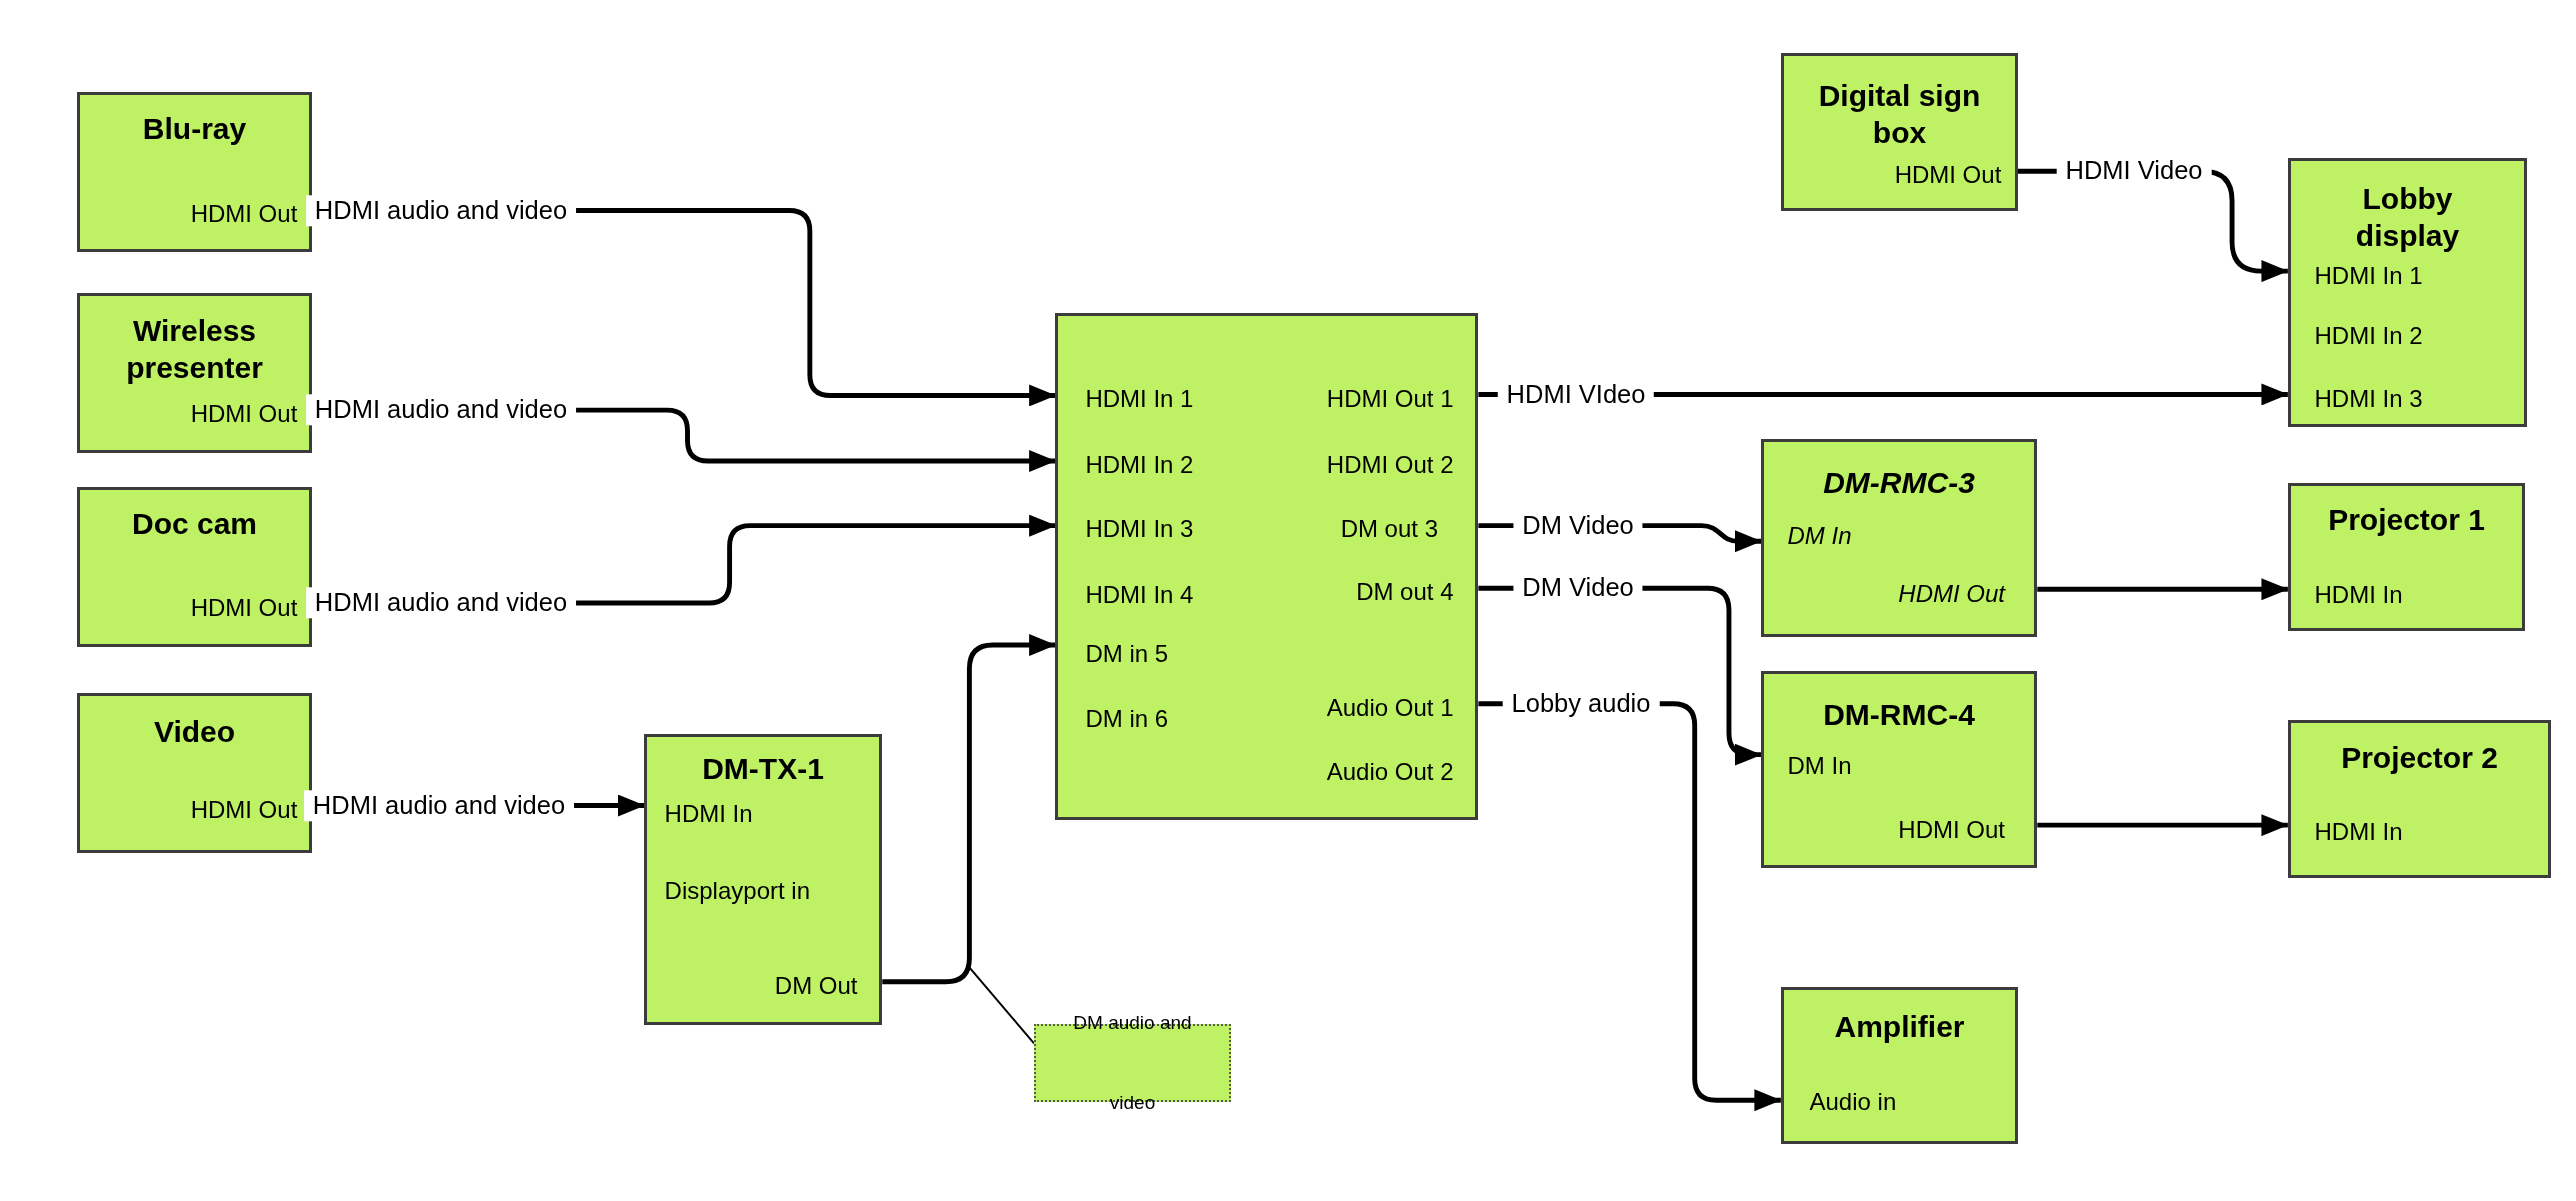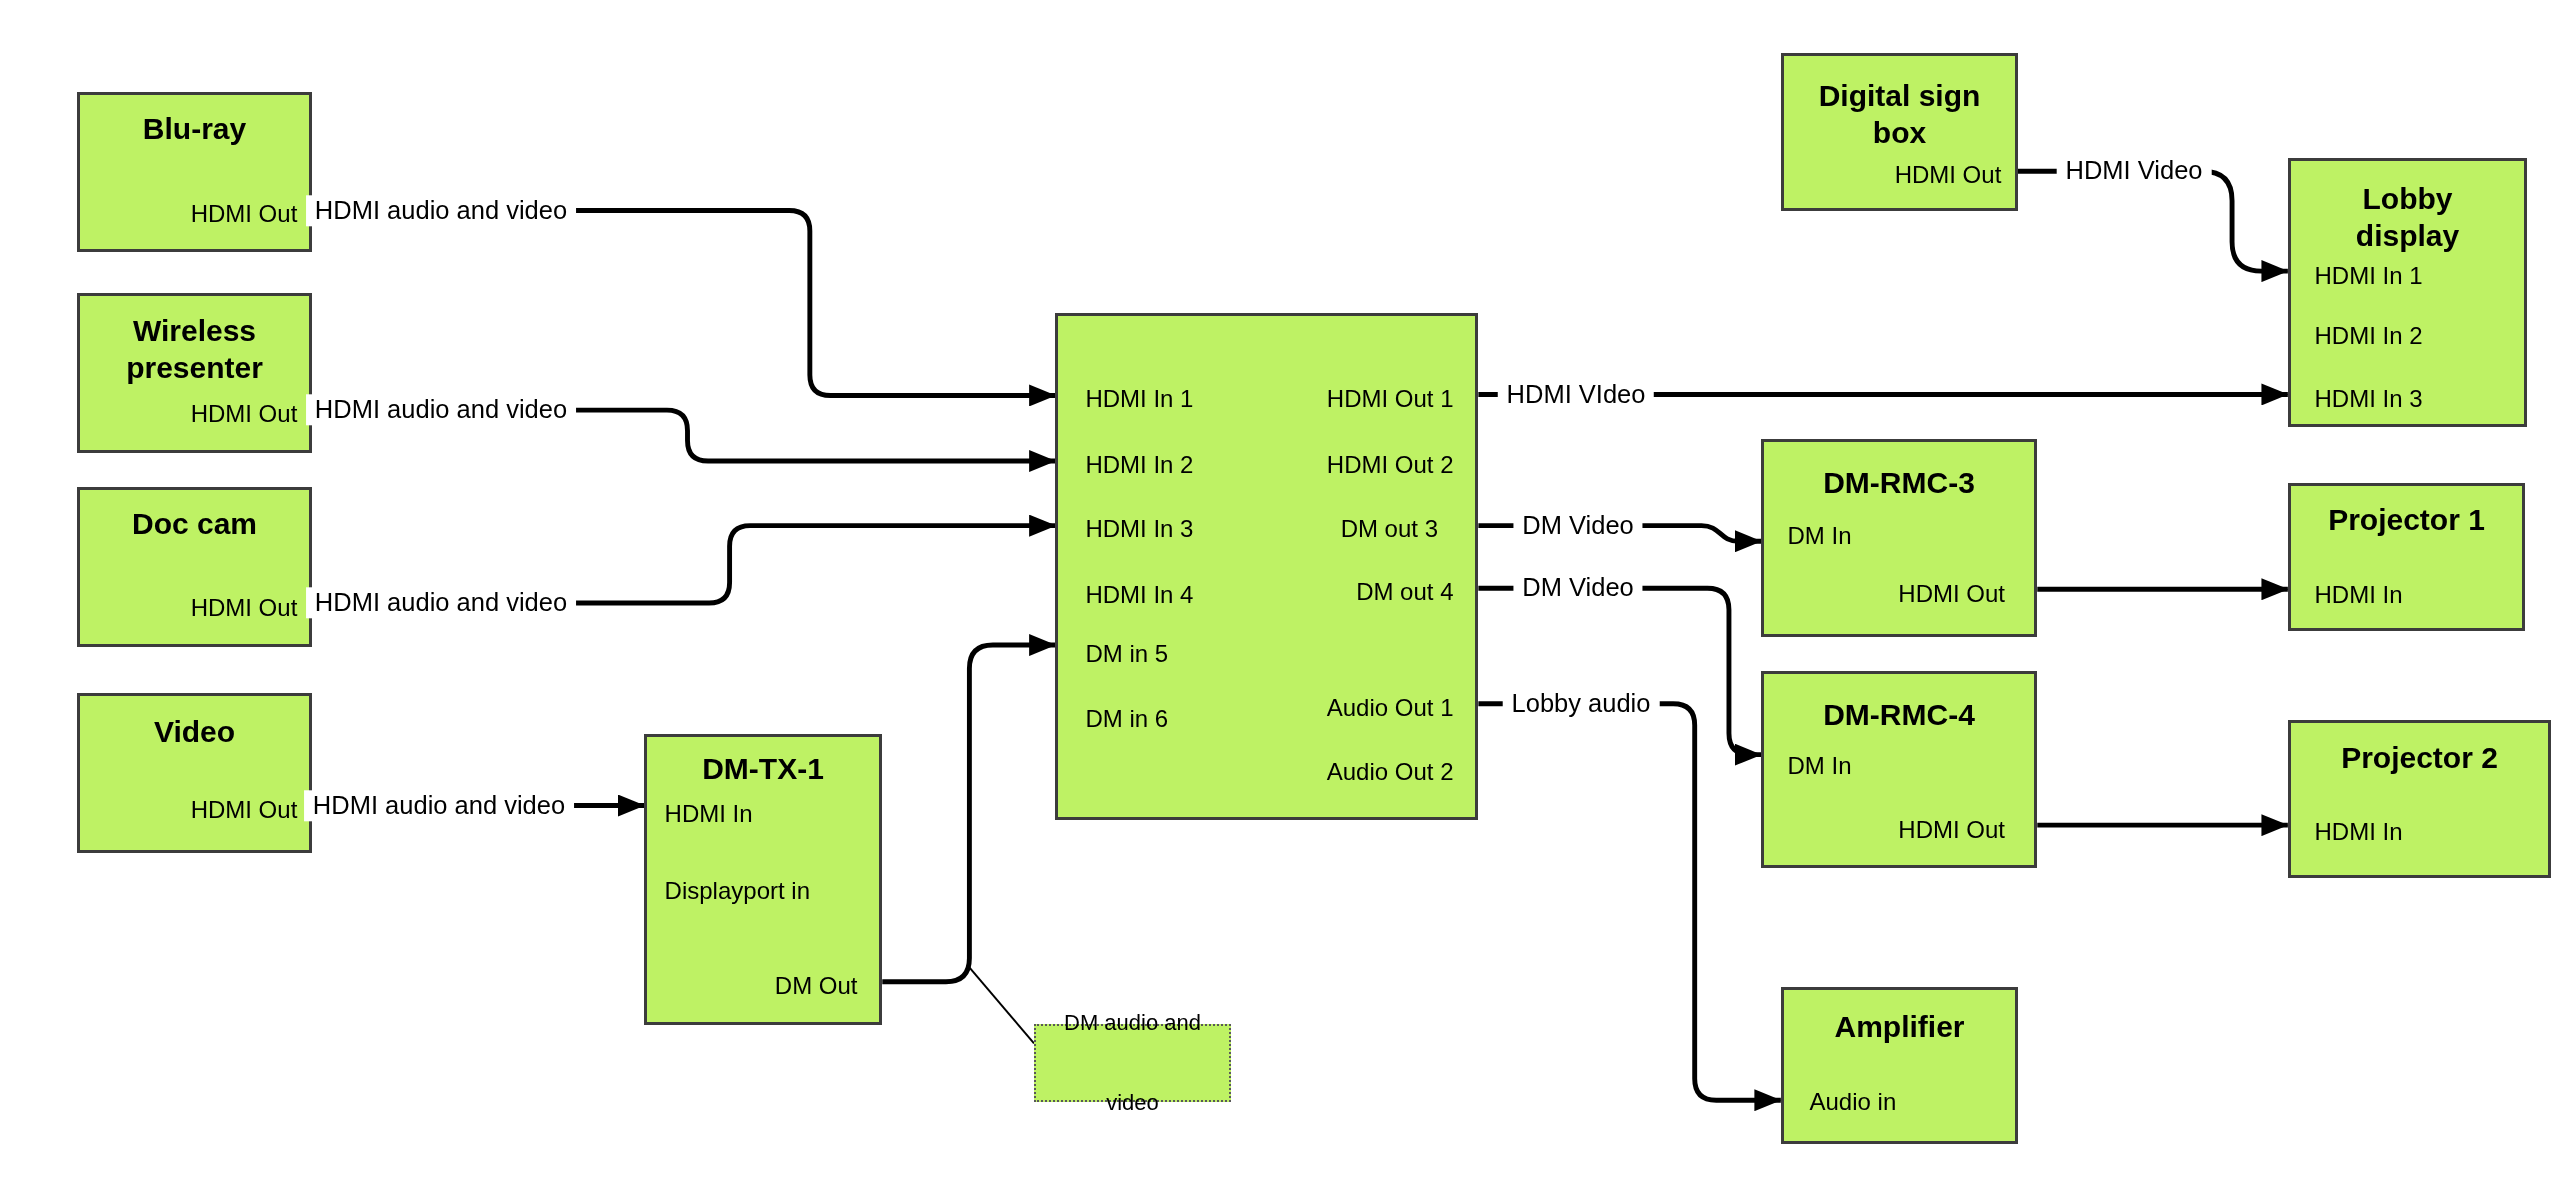--- a/index.html
+++ b/index.html
@@ -8,21 +8,21 @@
   #wires{position:absolute;left:0;top:0;width:2576px;height:1201px;}
   .node{position:absolute;background:#bef264;border:3.9px solid #3c3c3c;box-sizing:border-box;}
   .node.dashed{border:2px dotted #595959;}
   .node-title{position:absolute;left:0;width:100%;text-align:center;transform:translateY(-50%);
     font-weight:bold;font-size:30px;line-height:37px;color:#000;white-space:nowrap;}
   .port{position:absolute;left:0;width:100%;transform:translateY(-50%);font-size:24px;
     line-height:29px;color:#000;box-sizing:border-box;white-space:nowrap;}
   .port.left{text-align:left;}
   .port.right{text-align:right;}
   .note-text{position:absolute;left:0;top:0;width:100%;height:100%;display:flex;flex-direction:column;
-    align-items:center;justify-content:center;font-size:22px;line-height:32px;color:#000;text-align:center;gap:48px;}
+    align-items:center;justify-content:center;font-size:19px;line-height:32px;color:#000;text-align:center;gap:48px;}
   .wire-label{position:absolute;transform:translate(-50%,-50%);background:#ffffff;color:#000;
     font-size:25.5px;line-height:27.4px;padding:2px 8.8px;white-space:nowrap;}
 </style>
 </head>
 <body>
 
 <div id="canvas">
   <svg id="wires" viewBox="0 0 2631 1227" xmlns="http://www.w3.org/2000/svg">
     <defs>
       <marker id="arrowhead" markerUnits="strokeWidth" markerWidth="5.5" markerHeight="4.5" refX="5.4" refY="2.25" orient="auto">
@@ -102,21 +102,21 @@
       </div>
       <div class="node" style="left: 2288px; top: 158px; width: 239px; height: 269px;">
         <div class="node-title" style="top: 56px;">
           <div>Lobby</div>
           <div>display</div>
         </div>
         <div class="port left" style="top: 114px; padding-left: 23.5px;">HDMI In 1</div>
         <div class="port left" style="top: 174px; padding-left: 23.5px;">HDMI In 2</div>
         <div class="port left" style="top: 237px; padding-left: 23.5px;">HDMI In 3</div>
       </div>
-      <div class="node" style="left: 1761px; top: 439px; width: 276px; height: 198px;">
+      <div class="node" style="left: 1761px; top: 439px; width: 276px; height: 198px; font-style: italic;">
         <div class="node-title" style="top: 40px;">
           <div>DM-RMC-3</div>
         </div>
         <div class="port left" style="top: 93px; padding-left: 23.5px;">DM In</div>
         <div class="port right" style="top: 151px; padding-right: 29px;">HDMI Out</div>
       </div>
       <div class="node" style="left: 2288px; top: 483px; width: 237px; height: 148px;">
         <div class="node-title" style="top: 33px;">
           <div>Projector 1</div>
         </div>

